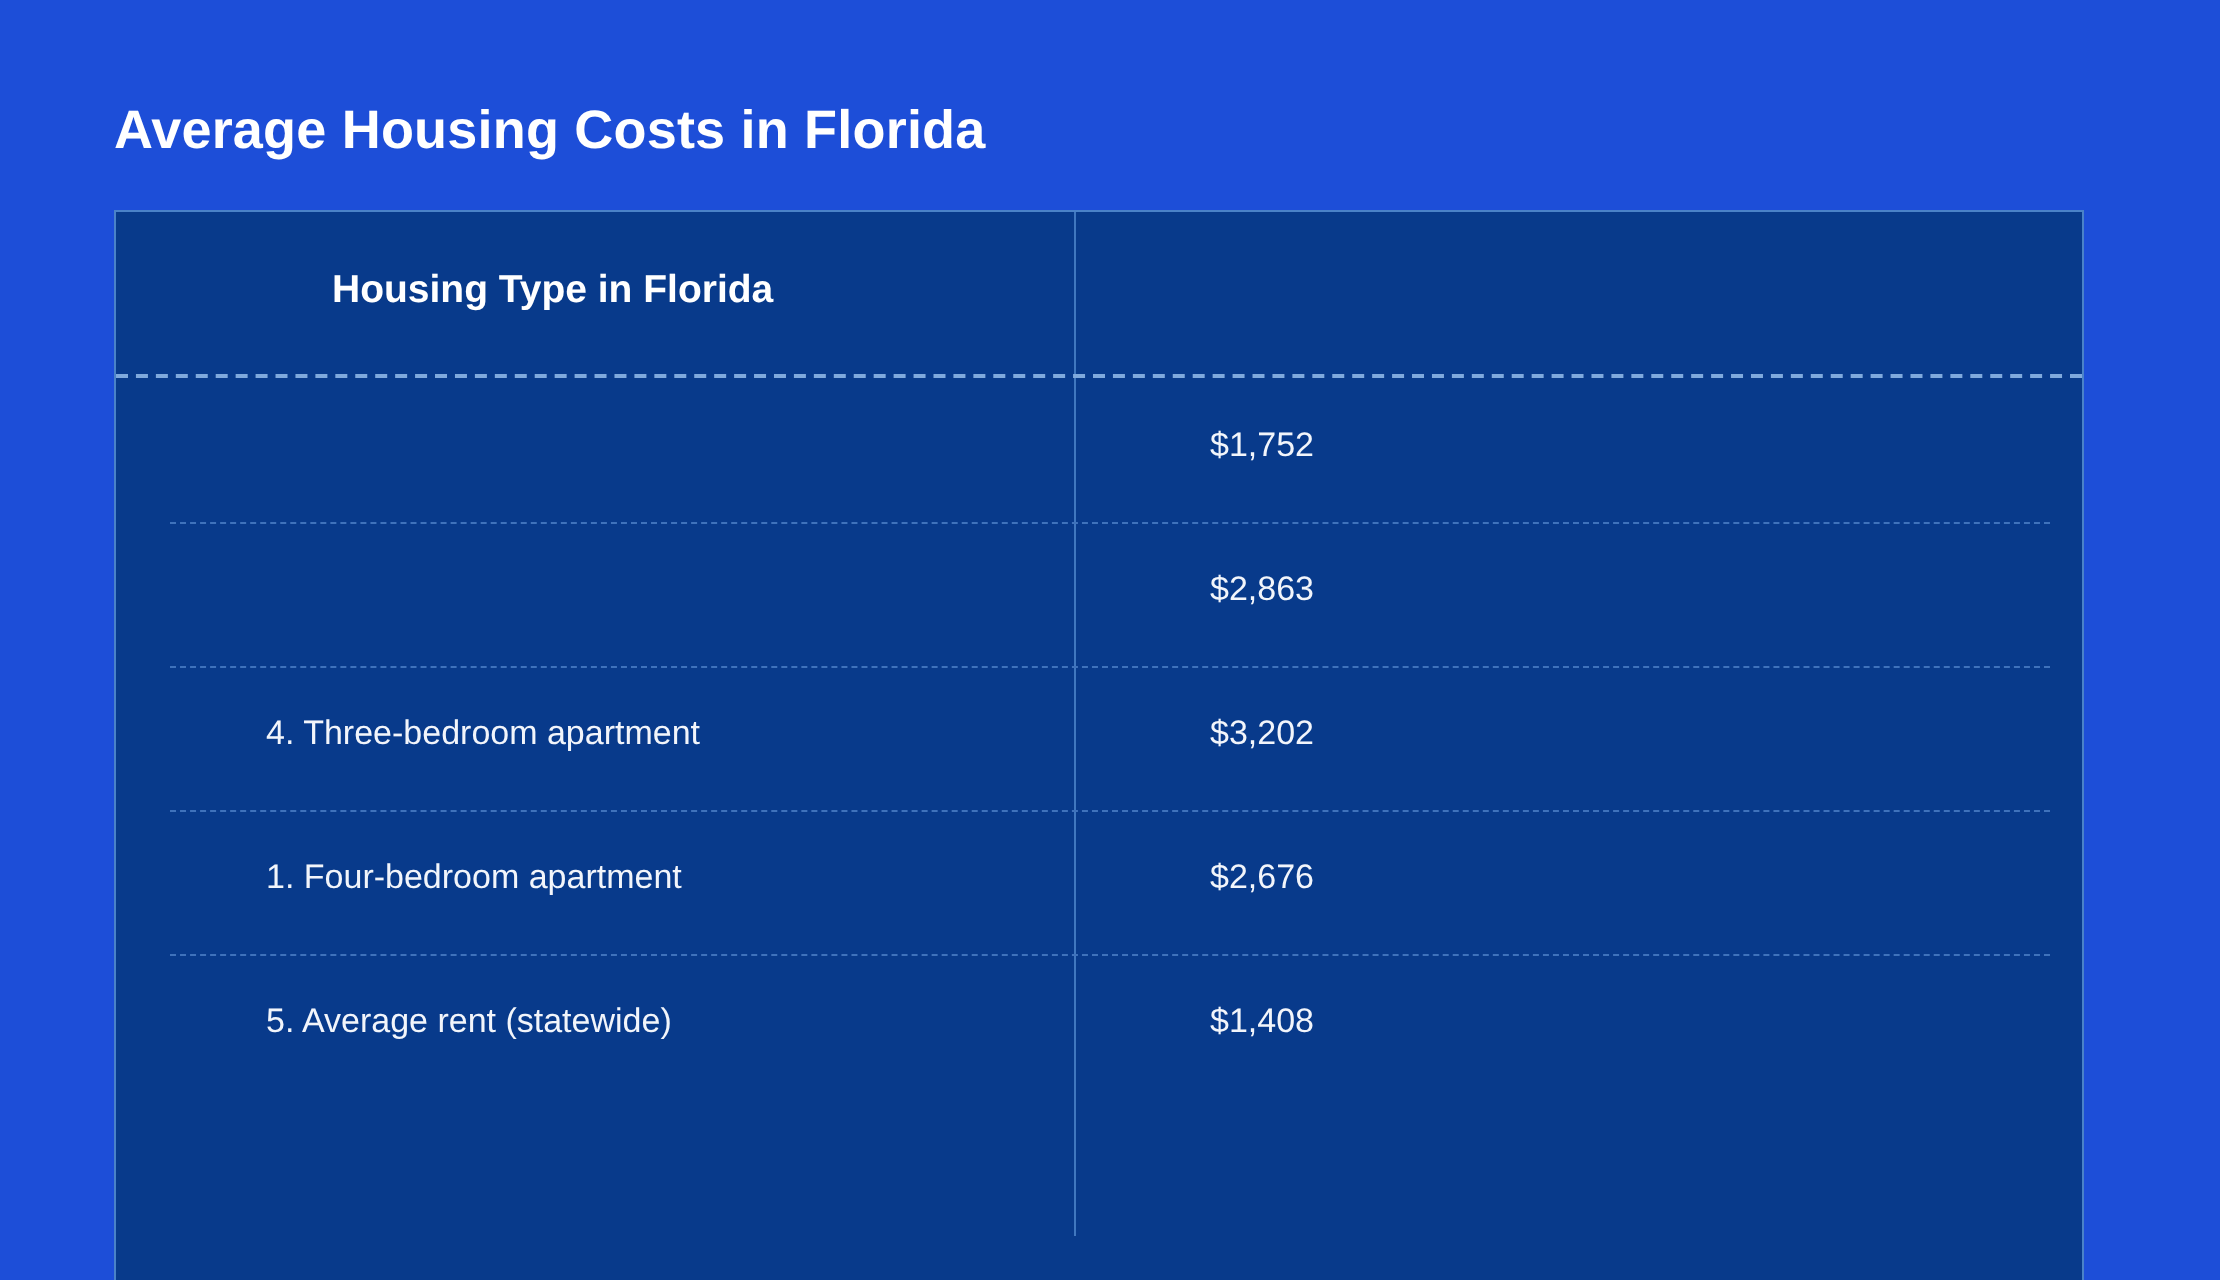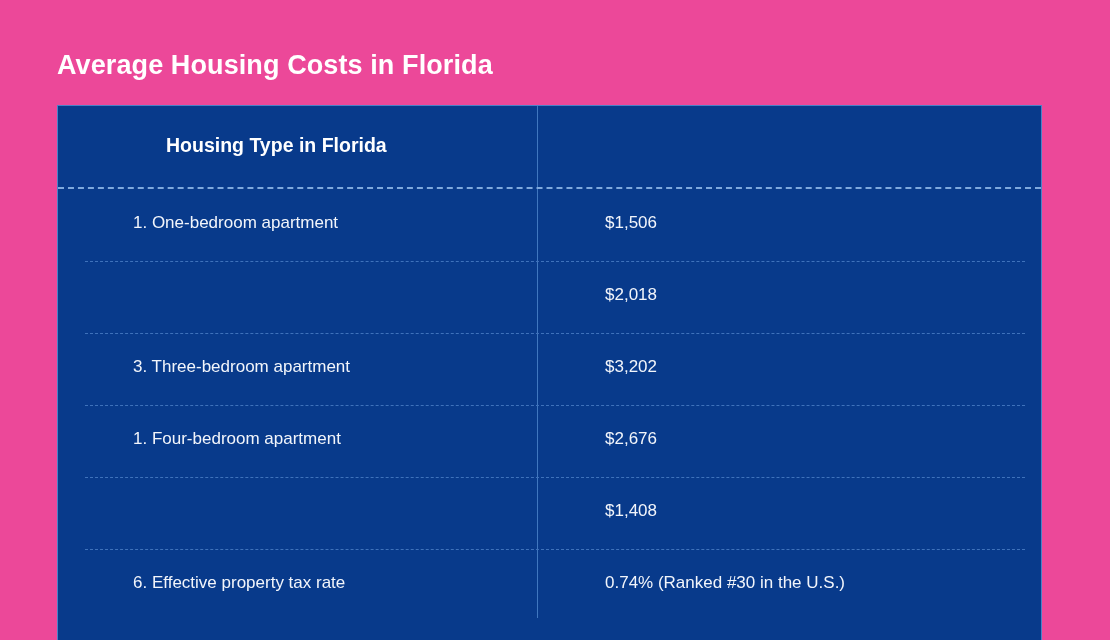--- a/index.html
+++ b/index.html
@@ -12,21 +12,21 @@
     overflow: hidden;
     background: #02307e;
     font-family: "Liberation Sans", sans-serif;
     -webkit-font-smoothing: antialiased;
   }
 
   .page {
     position: relative;
     width: 1110px;
     height: 640px;
-    background: #ec4899;
+    background: #1d4ed8;
   }
 
   
   .page-title {
     position: absolute;
     left: 57px;
     top: 50px;
     font-size: 27px;
     font-weight: 600;
     letter-spacing: 0.1px;
@@ -131,42 +131,38 @@
     <div class="col-divider"></div>
 
     <div class="thead">
       <div class="th c1">Housing Type in Florida</div>
       <div class="header-rule"></div>
     </div>
 
     <div class="tbody">
 
       <div class="row">
-        <div class="cell c1">1. One-bedroom apartment</div>
-        <div class="cell c2">$1,506</div>
+        <div class="cell c2">$1,752</div>
       </div>
 
       <div class="row">
-        <div class="cell c2">$2,018</div>
+        <div class="cell c2">$2,863</div>
       </div>
 
       <div class="row">
-        <div class="cell c1">3. Three-bedroom apartment</div>
+        <div class="cell c1">4. Three-bedroom apartment</div>
         <div class="cell c2">$3,202</div>
       </div>
 
       <div class="row">
         <div class="cell c1">1. Four-bedroom apartment</div>
         <div class="cell c2">$2,676</div>
       </div>
 
       <div class="row">
+        <div class="cell c1">5. Average rent (statewide)</div>
         <div class="cell c2">$1,408</div>
       </div>
 
-      <div class="row">
-        <div class="cell c1">6. Effective property tax rate</div>
-        <div class="cell c2">0.74% (Ranked #30 in the U.S.)</div>
-      </div>
 
     </div>
   </div>
 </div>
 
 </body></html>

